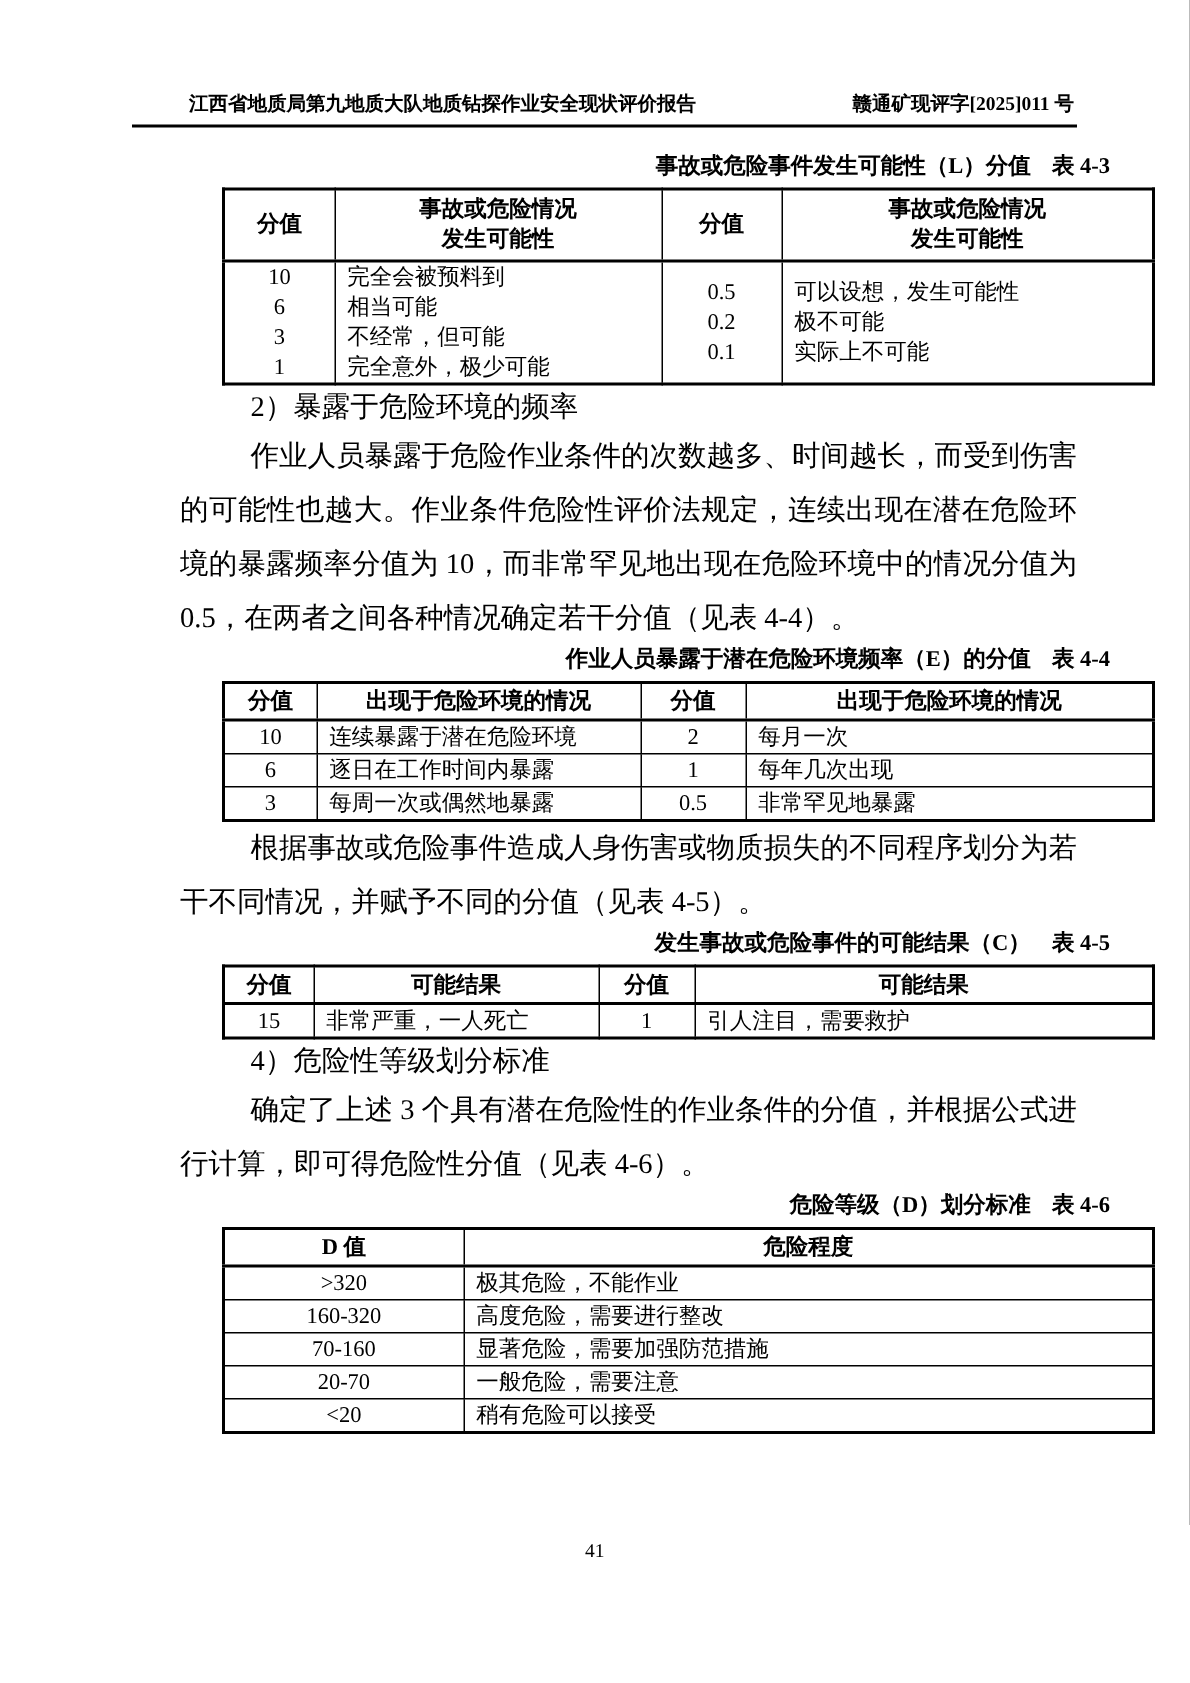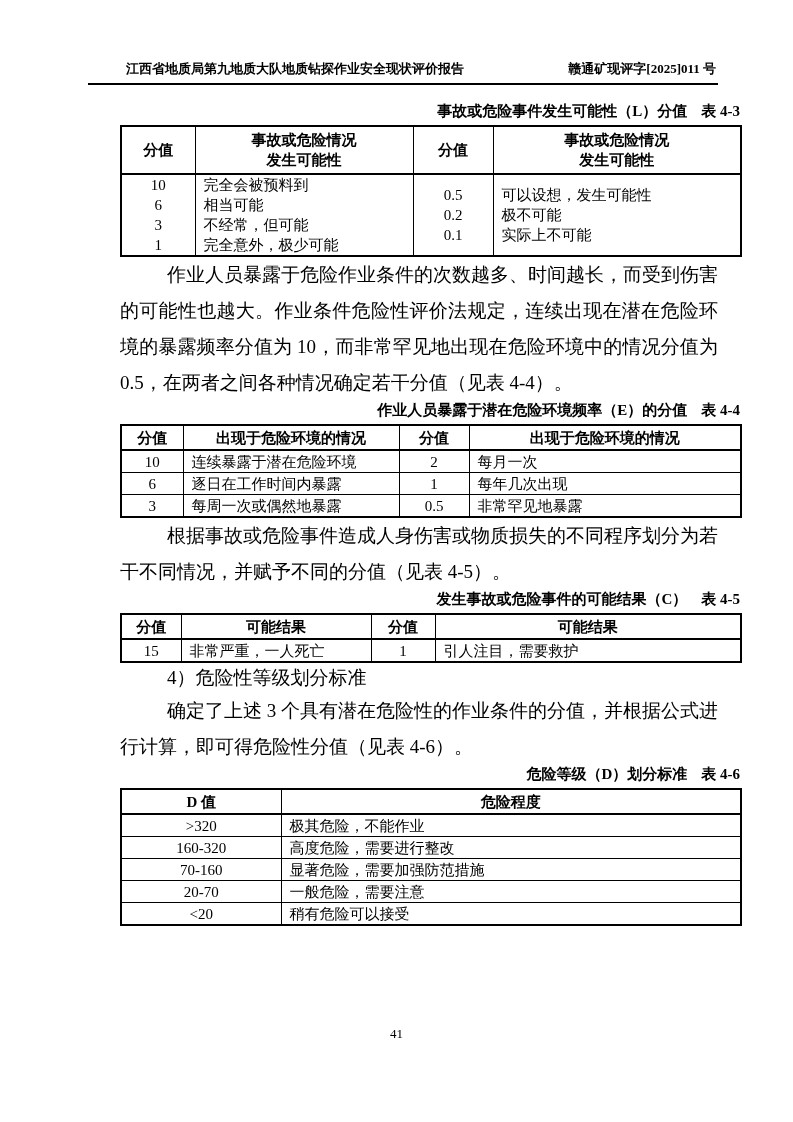--- a/index.html
+++ b/index.html
@@ -28,20 +28,21 @@
 
   .table-title {
     text-align:right; font-weight:bold; font-size:15px; line-height:19px;
     margin:0 0 4px 0;
   }
   .table-title .tag { margin-left:14px; }
 
   table {
     width:620px; border-collapse:collapse; table-layout:fixed;
     border:2px solid #000;
+    margin-left:28px;
   }
   th, td {
     border:1px solid #000;
     font-size:15px; line-height:20px;
     padding:0 4px;
     vertical-align:middle;
     overflow:hidden;
   }
   th {
     font-weight:bold; text-align:center;
@@ -121,20 +122,21 @@
         </td>
         <td class="desc">
           <div class="rowline">可以设想，发生可能性</div>
           <div class="rowline">极不可能</div>
           <div class="rowline">实际上不可能</div>
         </td>
       </tr>
     </tbody>
       </table>
 
+    <p class="sec-heading">2）暴露于危险环境的频率</p>
     <p class="para">作业人员暴露于危险作业条件的次数越多、时间越长，而受到伤害的可能性也越大。作业条件危险性评价法规定，连续出现在潜在危险环境的暴露频率分值为 10，而非常罕见地出现在危险环境中的情况分值为 0.5，在两者之间各种情况确定若干分值（见表 4-4）。</p>
 
     <div class="table-title">
       <span>作业人员暴露于潜在危险环境频率（E）的分值</span><span class="tag">表 4-4</span>
     </div>
     <table class="t44">
       <colgroup>
           <col style="width:62px">
           <col style="width:216px">
           <col style="width:70px">

